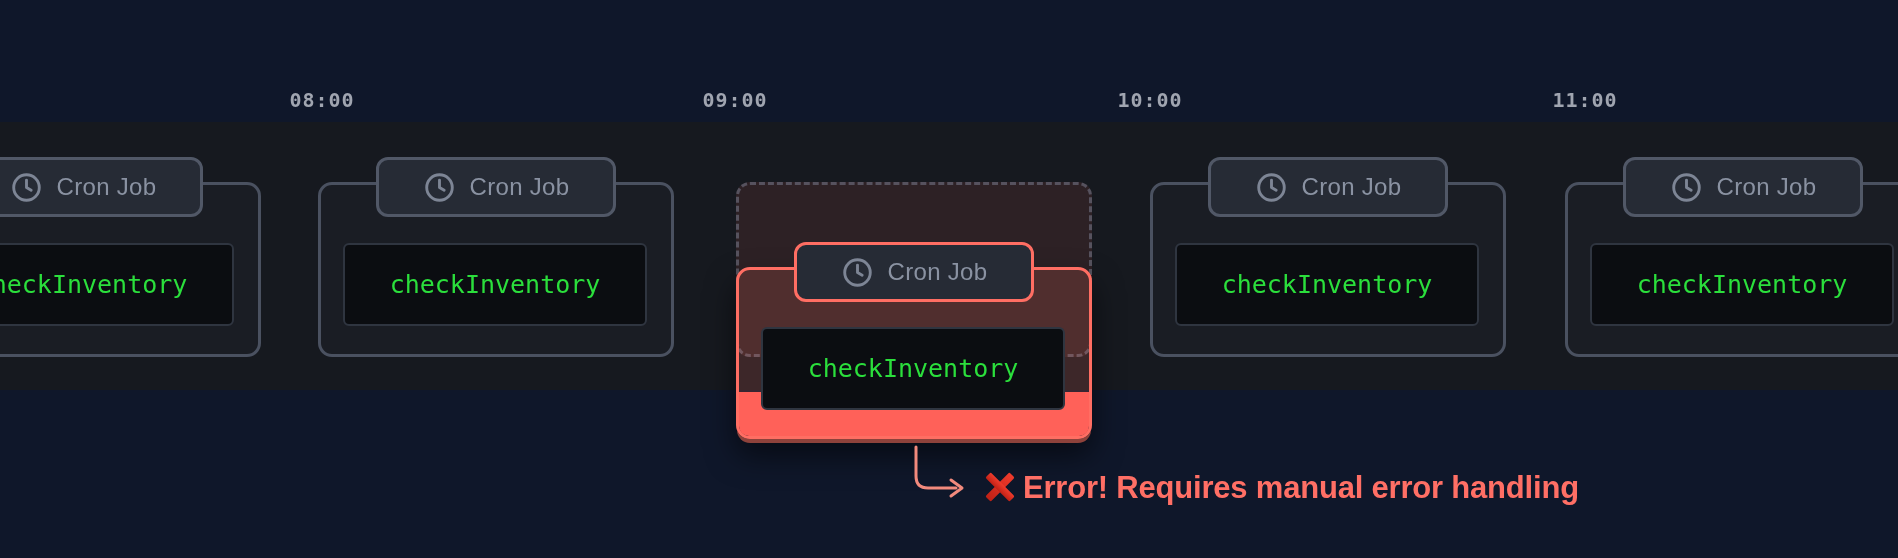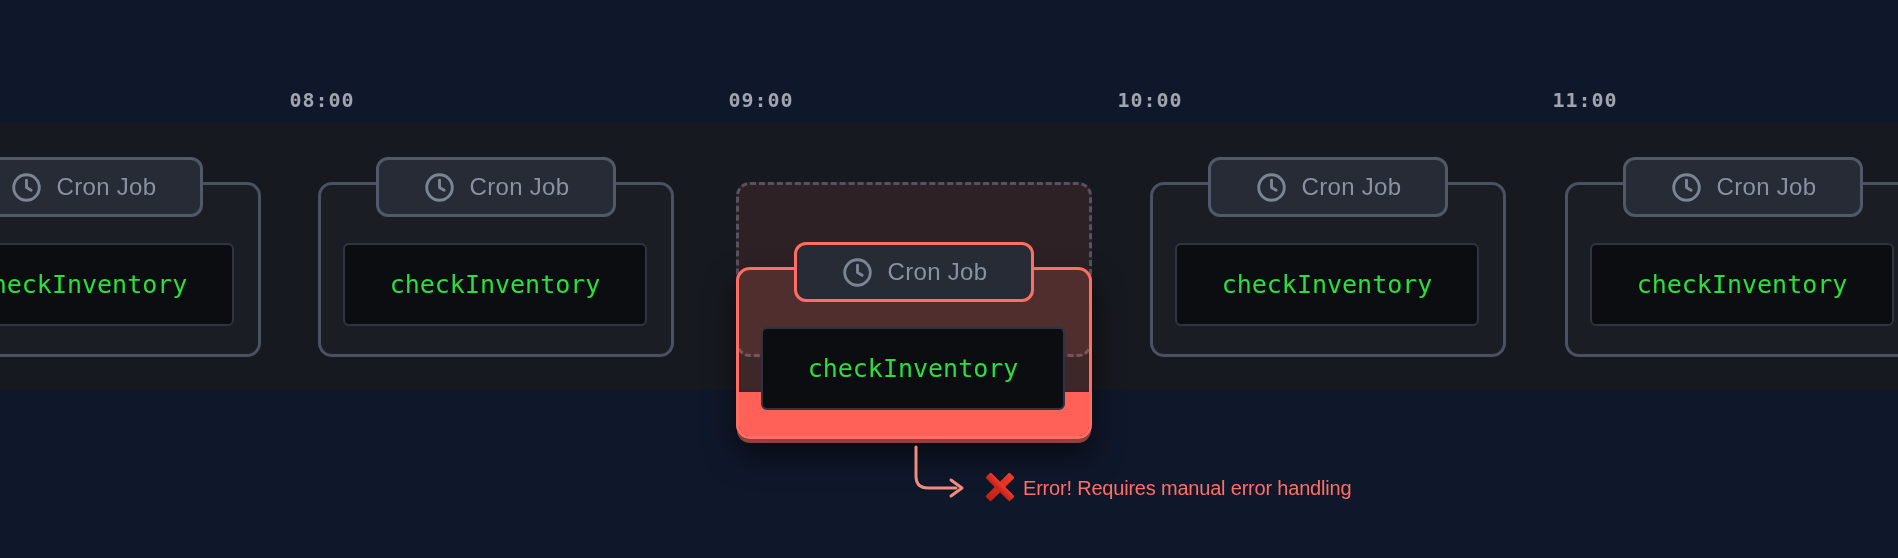--- a/index.html
+++ b/index.html
@@ -10,21 +10,21 @@
   }
   .strip {
     position:absolute; left:0; top:122px; width:1898px; height:268px;
     background:#16191f;
   }
   .time-label {
     position:absolute; top:88px; transform:translateX(-50%);
     font-family:"DejaVu Sans Mono", monospace;
     font-size:20px; font-weight:bold; color:#a0a5b0; letter-spacing:1px;
   }
-  .tl0 { left:322px; } .tl1 { left:761px; } .tl2 { left:1150px;text-align:center; } .tl3 { left:1565px;margin-left:20px; }
+  .tl0 { left:322px; } .tl1 { left:735px; } .tl2 { left:1150px;text-align:center; } .tl3 { left:1565px;margin-left:20px; }
 
   .card {
     position:absolute; top:182px; width:356px; height:175px;
     box-sizing:border-box;
     background:#1a1d24;
     border:3px solid #4a5160; border-radius:14px;
   }
   .c0 { left:-95px; } .c1 { left:318px; } .c2 { left:1150px; } .c3 { left:1565px; }
 
   .badge {
@@ -65,21 +65,21 @@
     position:absolute; left:0; right:0; bottom:0; height:44px;
     background:#ff6159; border-radius:0 0 10px 10px;
   }
   .error-card .badge { border-color:#ff6e63; }
   .error-card .codebox { top:57px; }
 
   .arrow-svg { position:absolute; left:898px; top:444px; width:80px; height:56px; }
   .xmark-svg { position:absolute; left:985px; top:472px; width:30px; height:30px; }
   .error-text {
     position:absolute; left:1023px; top:474px;
-    font-size:20px; font-weight:normal; color:#ff6f65;
+    font-size:31px; font-weight:bold; color:#ff6f65;
     letter-spacing:-0.2px; line-height:28px; white-space:nowrap;
   }
 </style>
 </head>
 <body>
 
 <div class="stage">
 
   <div class="strip"></div>
 

